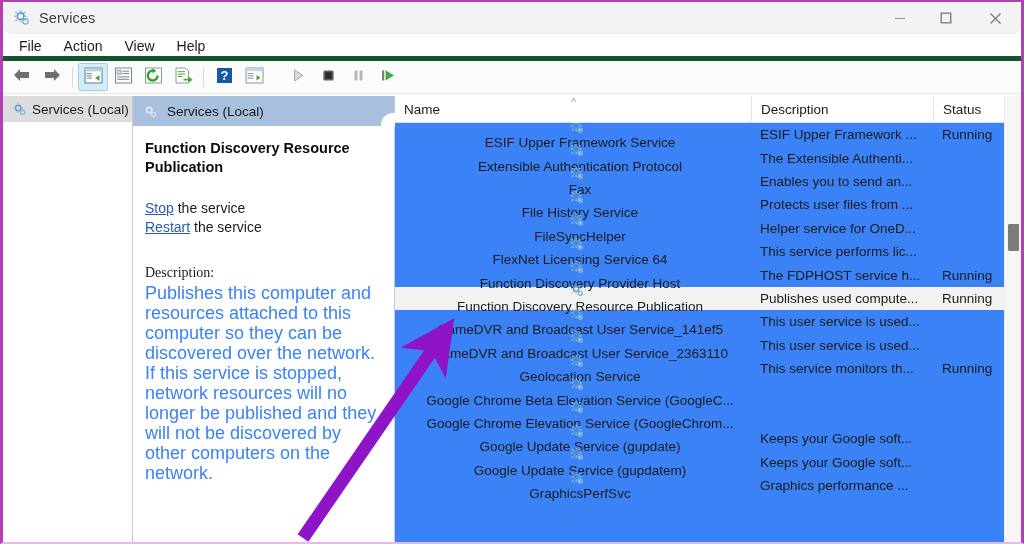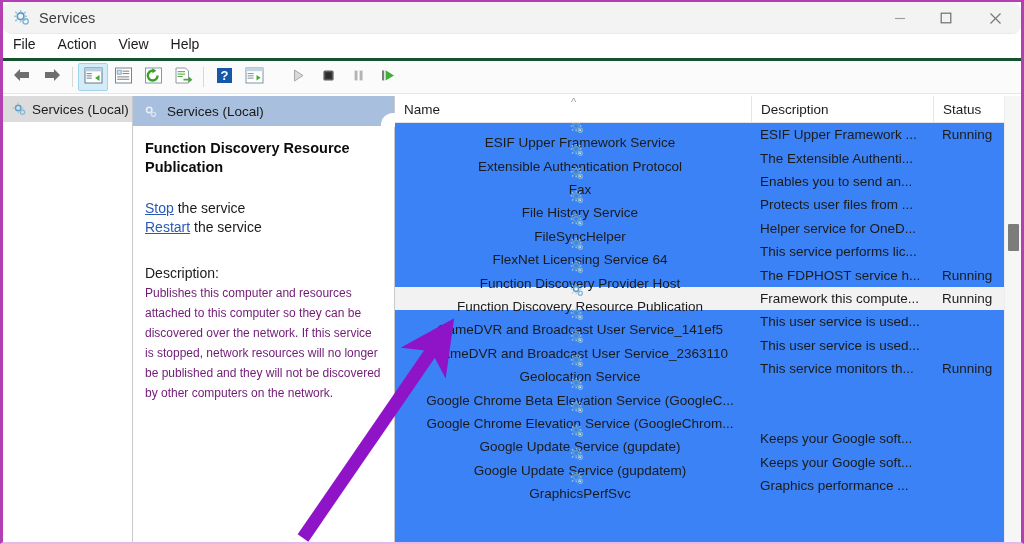--- a/index.html
+++ b/index.html
@@ -47,22 +47,23 @@
     color: #8a8a8a;
   }
   .win-btn.close { width: 52px; }
   .win-btn svg { display: block; }
 
   
   .menubar {
     height: 27px;
     background: #ffffff;
     display: flex;
-    align-items: flex-start;
-    border-bottom: 3px solid #14532d;
+    align-items: flex-end;
+    padding-left: 6px;
+    border-bottom: 5px solid #14532d;
   }
   .menu-item {
     font-size: 14px;
     color: #1b1b1b;
     padding: 2px 10px;
     margin-right: 2px;
   }
 
   
   .toolbar {
@@ -164,24 +165,25 @@
   .svc-link {
     color: #2a59b5;
     text-decoration: underline;
     text-align: center;
   }
   .svc-desc-label {
     margin-top: 26px;
     font-size: 14px;
     color: #1b1b1b;
     line-height: 20px;
+    font-family: Liberation Serif, serif;
   }
   .svc-desc-text {
-    font-size: 12px;
-    color: #701a75;
+    font-size: 18px;
+    color: #3b82f6;
     line-height: 20px;
     max-width: 238px;
   }
 
   
   .list-pane {
     flex: 1;
     position: relative;
     background: #3b82f6;
     display: flex;
@@ -692,21 +694,21 @@
         <rect x="9.7" y="9.6" width="1.3" height="1.9" rx=".3" transform="rotate(-45 10.35 10.55)"></rect>
         <rect x="9.7" y="2" width="1.3" height="1.9" rx=".3" transform="rotate(45 10.35 2.95)"></rect>
         <rect x="2.1" y="9.6" width="1.3" height="1.9" rx=".3" transform="rotate(45 2.75 10.55)"></rect>
       </g>
       <circle cx="11" cy="10.9" r="2.2" fill="none" stroke="#7fb6d6" stroke-width="1.3"></circle>
       <circle cx="11" cy="10.9" r=".7" fill="#ffffff"></circle>
     </svg>
               </span>
               <span class="nm">Function Discovery Resource Publication</span>
             </div>
-            <div class="cell-desc">Framework this compute...</div>
+            <div class="cell-desc">Publishes used compute...</div>
             <div class="cell-status">Running</div>
           </div>
           <div class="row">
             <div class="cell-name">
               <span class="gear">
                 <svg width="15" height="15" viewBox="0 0 16 16">
       <circle cx="6.5" cy="6.3" r="2.7" fill="none" stroke="#5b9bc8" stroke-width="1.6"></circle>
       <g fill="#a8cde3">
         <rect x="5.9" y="0.7" width="1.3" height="1.9" rx=".3"></rect>
         <rect x="5.9" y="10" width="1.3" height="1.9" rx=".3"></rect>

